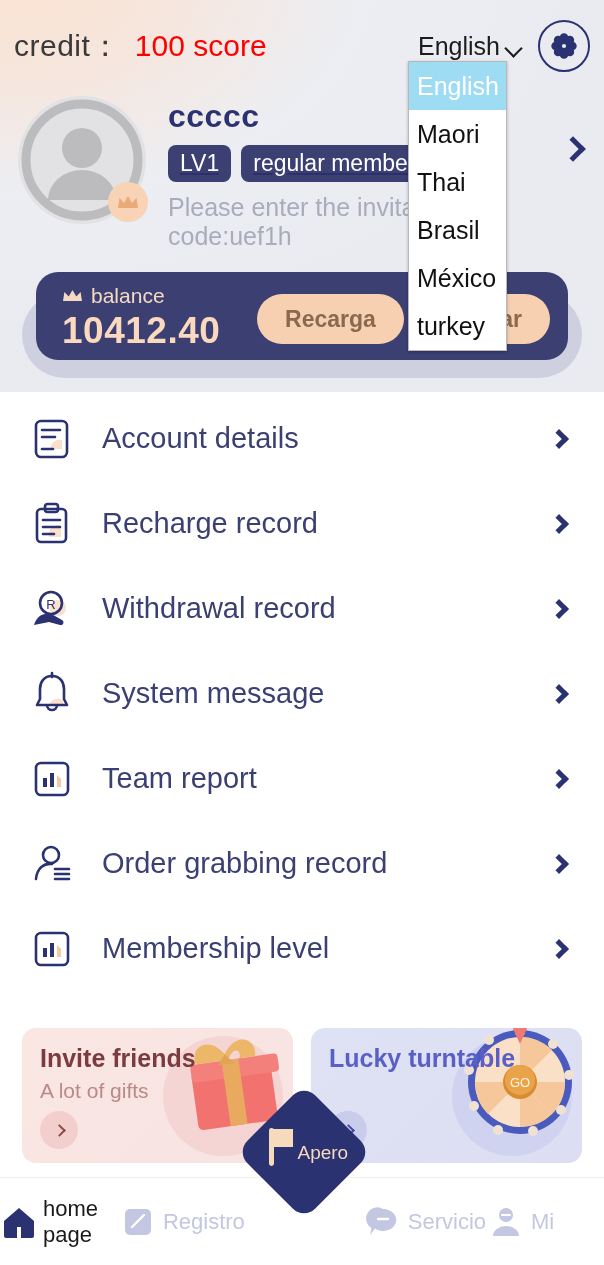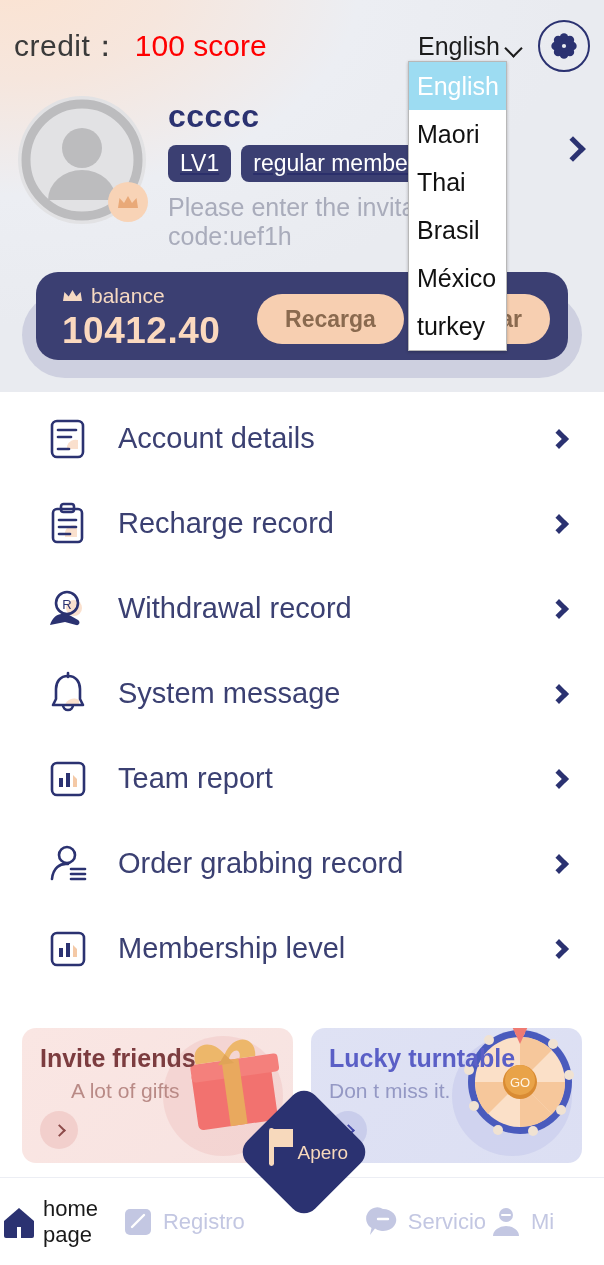--- a/index.html
+++ b/index.html
@@ -104,21 +104,21 @@
   .balance-label { display:flex; align-items:center; gap:8px; font-size:21px; color:#f5d9c2; }
   .balance-amount { font-size:37px; font-weight:bold; color:#fbd9bf; margin-top:2px; letter-spacing:.5px; }
   .balance-btns { position:absolute; right:18px; top:22px; display:flex; gap:16px; }
   .pill-btn {
     background:#f7cfb1; color:#8a6a4f; font-weight:bold;
     border:none; border-radius:26px; height:50px; padding:0 28px;
     font-size:23px; cursor:pointer; font-family:"Liberation Sans", sans-serif;
   }
 
   
-  .menu { position:absolute; top:396px; left:16px; right:0; padding:0 26px; }
+  .menu { position:absolute; top:396px; left:0; right:0; padding:0 26px; }
   .menu-item {
     display:flex; align-items:center; height:85px; cursor:pointer; position:relative;
   }
   .menu-icon { width:52px; height:52px; flex:0 0 auto; display:flex; align-items:center; justify-content:center; }
   .menu-icon svg { display:block; }
   .menu-label { margin-left:24px; font-size:29px; color:#3b4072; }
   .menu-arrow {
     margin-left:auto; width:14px; height:14px;
     border-right:5px solid #2b3271; border-top:5px solid #2b3271;
     transform:rotate(45deg); margin-right:12px;
@@ -129,21 +129,21 @@
   .banner {
     position:relative; flex:1; height:135px; border-radius:14px;
     overflow:hidden; padding:16px 0 0 18px; cursor:pointer;
   }
   .banner-invite { background:linear-gradient(135deg,#fae6e3 0%,#f7e3e1 100%); }
   .banner-lucky  { background:linear-gradient(135deg,#dfe2f4 0%,#dcdff3 100%); }
   .banner-title { font-size:25px; font-weight:bold; position:relative; z-index:3; }
   .banner-invite .banner-title { color:#7c3c3f; }
   .banner-lucky  .banner-title { color:#5a5fc6; }
   .banner-sub { font-size:21px; margin-top:6px; position:relative; z-index:3; }
-  .banner-invite .banner-sub { color:#b98a86;margin-left:31px; }
+  .banner-invite .banner-sub { color:#b98a86; }
   .banner-lucky  .banner-sub { color:#9498c4; }
   .banner-go {
     position:absolute; left:18px; bottom:14px; width:38px; height:38px;
     border-radius:50%; display:flex; align-items:center; justify-content:center; z-index:3;
   }
   .banner-invite .banner-go { background:#f2cfcc; }
   .banner-lucky  .banner-go { background:#c9cdeb; }
   .go-arrow { width:9px; height:9px; transform:rotate(45deg); }
   .banner-invite .go-arrow { border-right:2.6px solid #8d4b4a; border-top:2.6px solid #8d4b4a; }
   .banner-lucky  .go-arrow { border-right:2.6px solid #4348a8; border-top:2.6px solid #4348a8; }
@@ -394,21 +394,20 @@
             <path d="M40 40 C36 20 58 14 70 34 C82 14 104 20 100 40 L84 40 C88 30 78 28 73 40 Z" fill="#edb76a"></path>
             <path d="M70 34 l-8 10 h16 z" fill="#e0a457"></path>
           </g>
         </svg>
       </div>
     </div>
 
     <div class="banner banner-lucky">
       <div class="banner-blob"></div>
       <div class="banner-title">Lucky turntable</div>
-      <div class="banner-sub">Don t miss it.</div>
       <div class="banner-go">
         <span class="go-arrow"></span>
       </div>
       <div class="banner-art">
         <svg width="135" height="130" viewBox="0 0 135 130">
           <circle cx="67" cy="62" r="52" fill="#4a5bbd"></circle>
           <circle cx="67" cy="62" r="45" fill="#fbe0c8"></circle>
           <g fill="#f6c79b">
             <path d="M67 62 L67 17 A45 45 0 0 1 99 30 Z"></path>
             <path d="M67 62 L99 94 A45 45 0 0 1 67 107 Z"></path>

